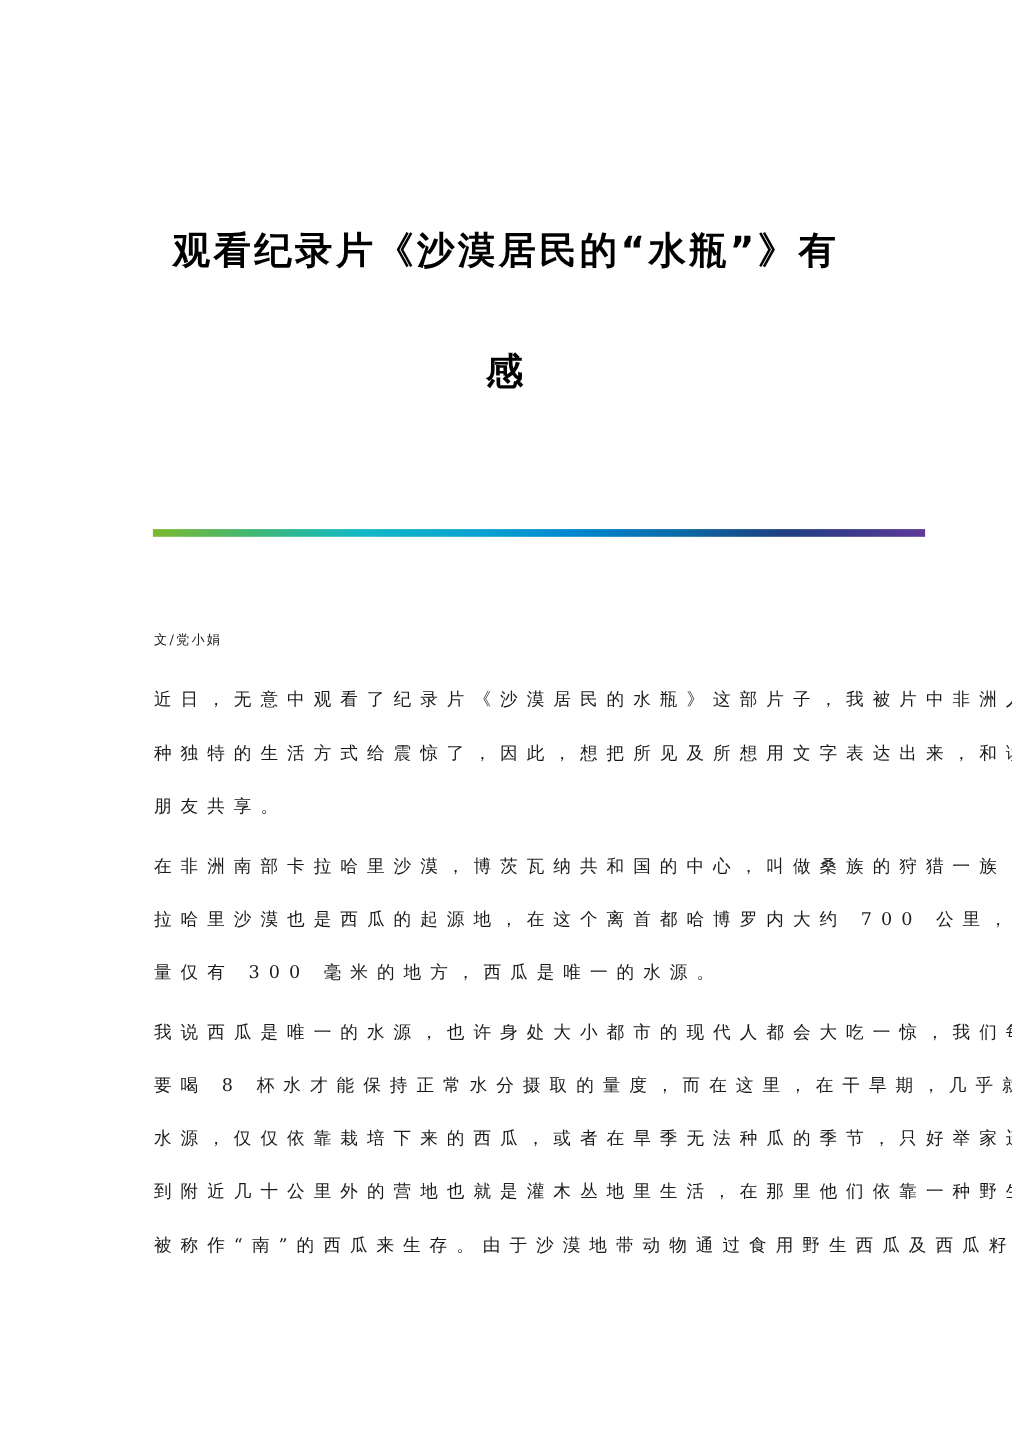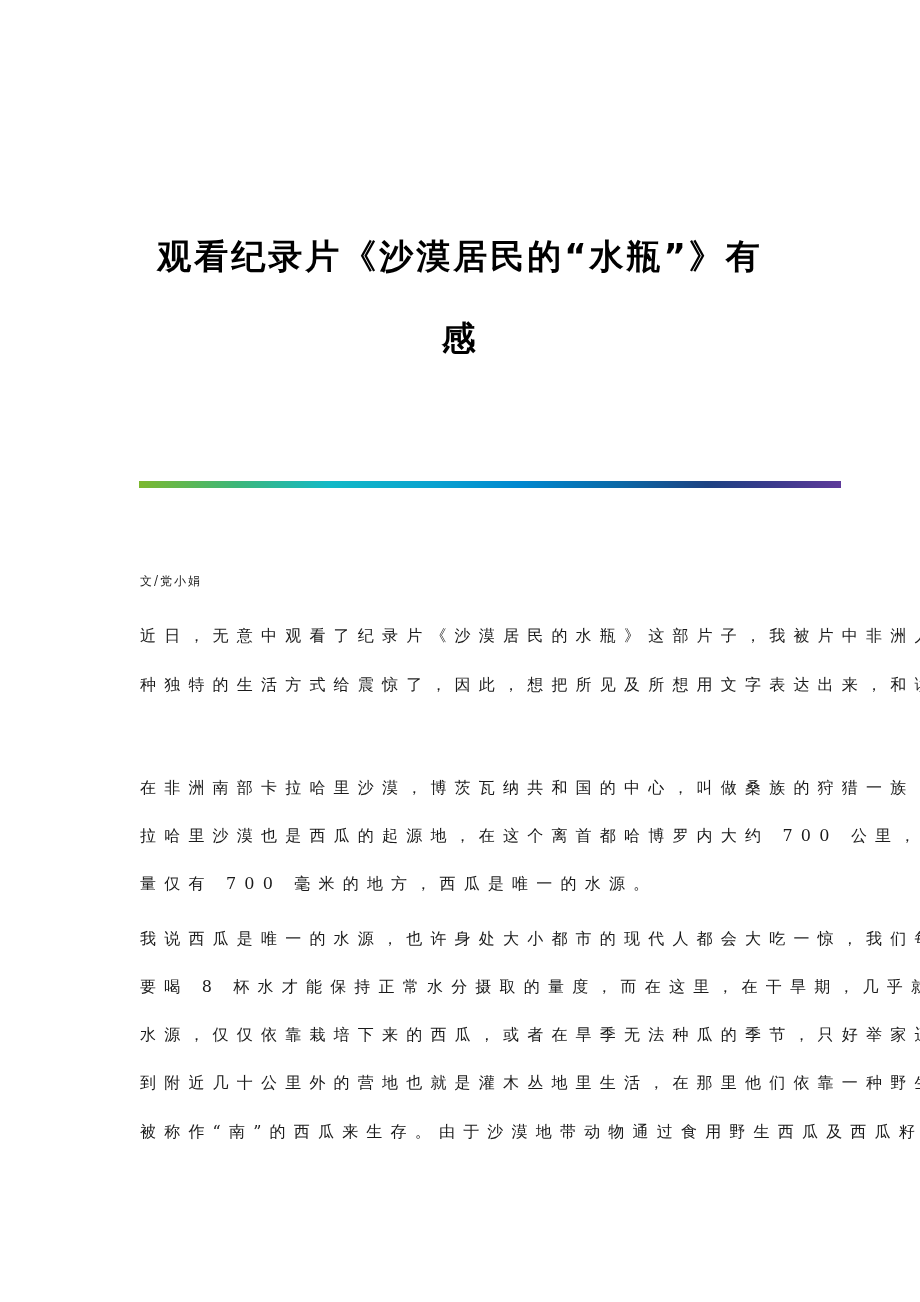--- a/index.html
+++ b/index.html
@@ -27,21 +27,21 @@
     width: 640px;
     text-align: center;
     font-family: "DejaVu Sans", "Liberation Sans", sans-serif;
     font-weight: bold;
     font-size: 34px;
     line-height: 40px;
     letter-spacing: 3px;
     color: #000000;
     white-space: nowrap;
   }
-  .title.l1 { top: 236px; text-align: center; }
+  .title.l1 { top: 208px; text-align: center; }
   .title.l2 { top: 318px; }
   .rule {
     position: absolute;
     left: 139px;
     top: 481px;
     width: 702px;
     height: 7px;
     background: linear-gradient(to right, #7cb82f 0%, #3cb77a 14%, #12b9c6 27%, #0aa2d0 42%, #0088d0 54%, #0b6aa8 68%, #1d4282 81%, #3a3a8c 90%, #5e3a9a 100%);
   }
   .text-line {
@@ -73,24 +73,25 @@
 
   <div class="title l1">观看纪录片《沙漠居民的“水瓶”》有</div>
   <div class="title l2">感</div>
 
   <div class="rule"></div>
 
   <div class="author">文/党小娟</div>
 
   <div class="text-line" style="top:626px">近日，无意中观看了纪录片《沙漠居民的水瓶》这部片子，我被片中非洲人那</div>
   <div class="text-line" style="top:675px">种独特的生活方式给震惊了，因此，想把所见及所想用文字表达出来，和读者</div>
+  <div class="text-line" style="top:723px">朋友共享。</div>
 
   <div class="text-line" style="top:778px">在非洲南部卡拉哈里沙漠，博茨瓦纳共和国的中心，叫做桑族的狩猎一族，卡</div>
   <div class="text-line" style="top:826px">拉哈里沙漠也是西瓜的起源地，在这个离首都哈博罗内大约 700 公里，年降水</div>
-  <div class="text-line" style="top:874px">量仅有 700 毫米的地方，西瓜是唯一的水源。</div>
+  <div class="text-line" style="top:874px">量仅有 300 毫米的地方，西瓜是唯一的水源。</div>
 
   <div class="text-line" style="top:929px">我说西瓜是唯一的水源，也许身处大小都市的现代人都会大吃一惊，我们每天</div>
   <div class="text-line" style="top:977px">要喝 8 杯水才能保持正常水分摄取的量度，而在这里，在干旱期，几乎就没有</div>
   <div class="text-line" style="top:1025px">水源，仅仅依靠栽培下来的西瓜，或者在旱季无法种瓜的季节，只好举家迁移</div>
   <div class="text-line" style="top:1073px">到附近几十公里外的营地也就是灌木丛地里生活，在那里他们依靠一种野生的</div>
   <div class="text-line" style="top:1122px">被称作“南”的西瓜来生存。由于沙漠地带动物通过食用野生西瓜及西瓜籽儿，</div>
 
 </div>
 
 </body></html>

